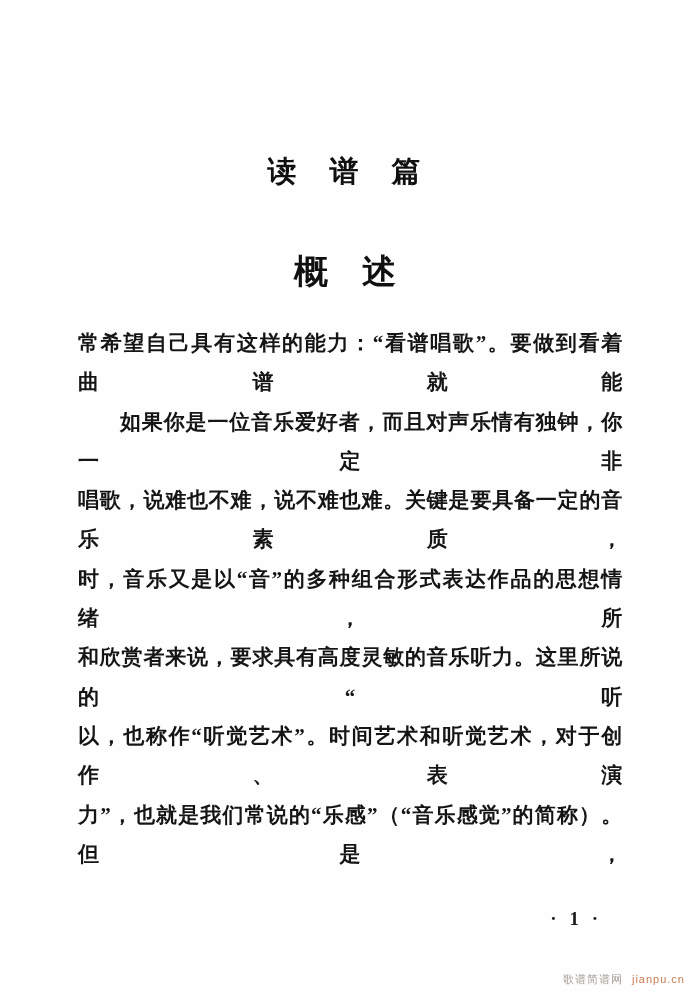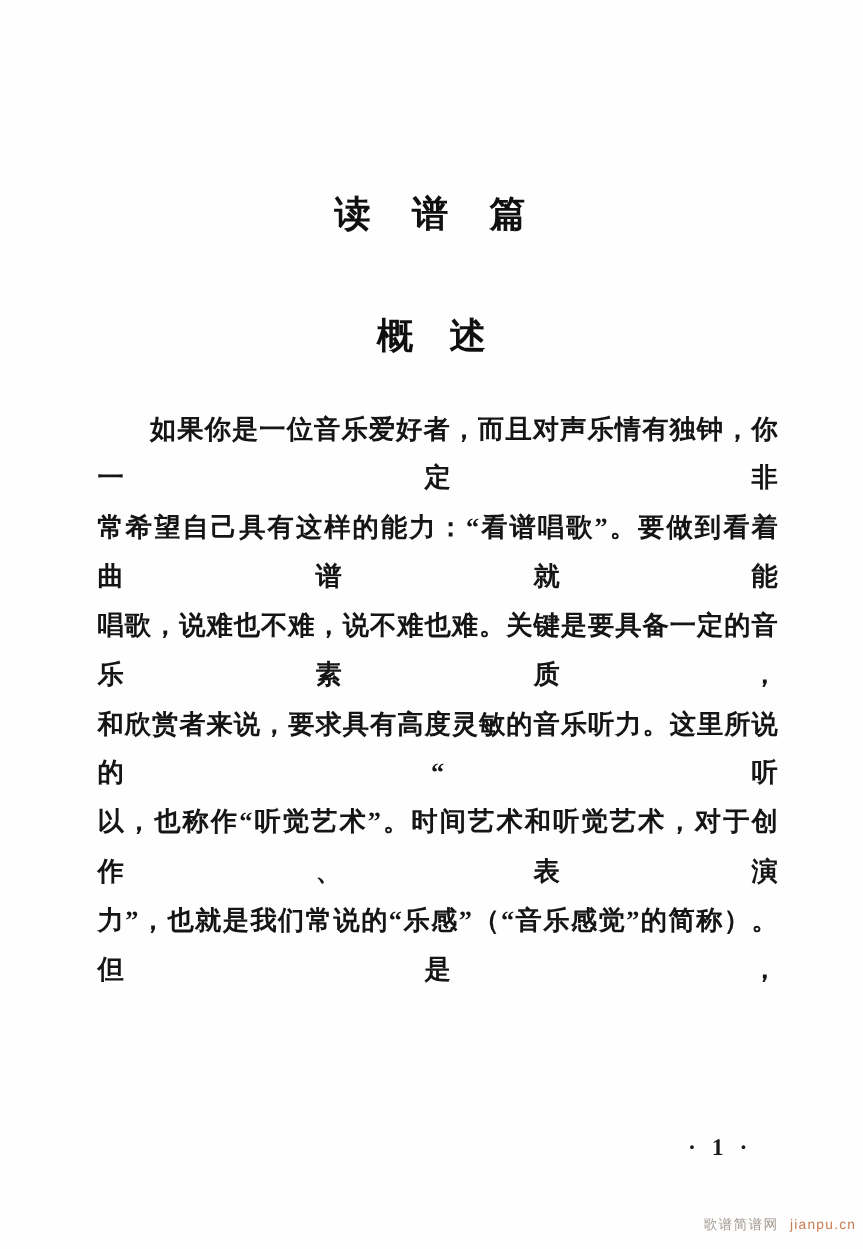--- a/index.html
+++ b/index.html
@@ -28,21 +28,21 @@
     letter-spacing: 2px;
     color: #101010;
   }
   .subtitle {
     position: absolute;
     top: 249px;
     left: 0;
     width: 100%;
     margin: 0;
     text-align: center;
-    font-size: 29px;
+    font-size: 34px;
     font-weight: bold;
     color: #101010;
   }
   .body-text {
     position: absolute;
     top: 324px;
     left: 78px;
     width: 545px;
     font-size: 21px;
     line-height: 39.3px;
@@ -91,24 +91,25 @@
 </head>
 <body>
 
 <div class="page">
 
   <h1 class="title">读　谱　篇</h1>
 
   <h2 class="subtitle">概　述</h2>
 
   <div class="body-text">
+    <div class="line fill">常希望自己具有这样的能力：“看谱唱歌”。要做到看着曲谱就能</div>
     <div class="line indent fill">如果你是一位音乐爱好者，而且对声乐情有独钟，你一定非</div>
-    <div class="line fill">常希望自己具有这样的能力：“看谱唱歌”。要做到看着曲谱就能</div>
     <div class="line fill">唱歌，说难也不难，说不难也难。关键是要具备一定的音乐素质，</div>
 
+    <div class="line fill">时，音乐又是以“音”的多种组合形式表达作品的思想情绪，所</div>
     <div class="line fill">和欣赏者来说，要求具有高度灵敏的音乐听力。这里所说的“听</div>
     <div class="line fill">以，也称作“听觉艺术”。时间艺术和听觉艺术，对于创作、表演</div>
     <div class="line fill">力”，也就是我们常说的“乐感”（“音乐感觉”的简称）。但是，</div>
 
   </div>
 
   <div class="page-number">· 1 ·</div>
 
   <div class="watermark">
     <span>歌谱简谱网</span>

